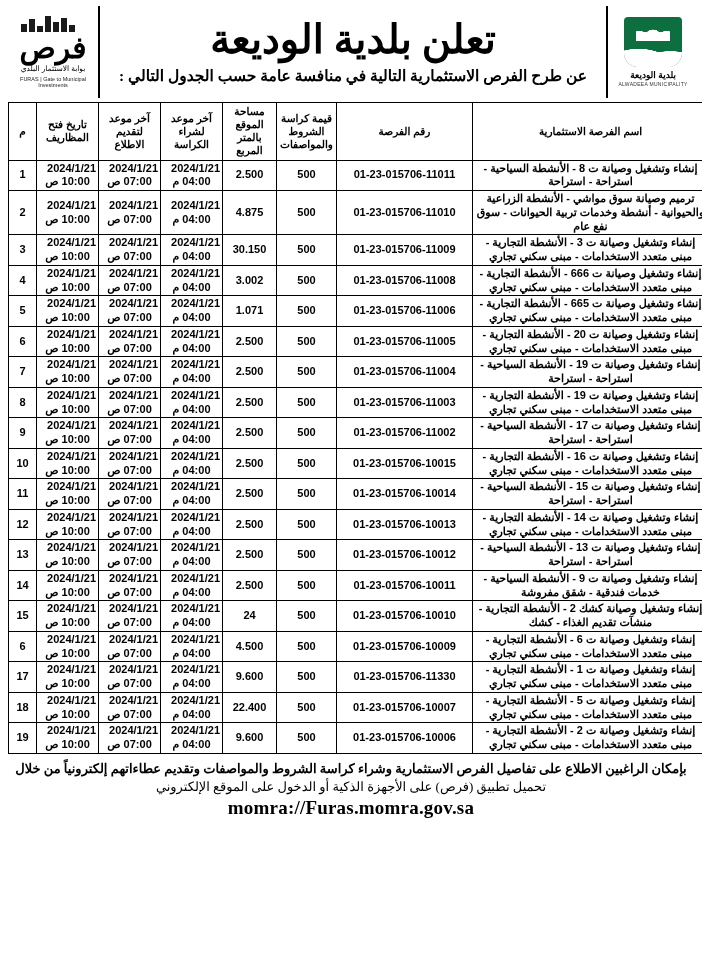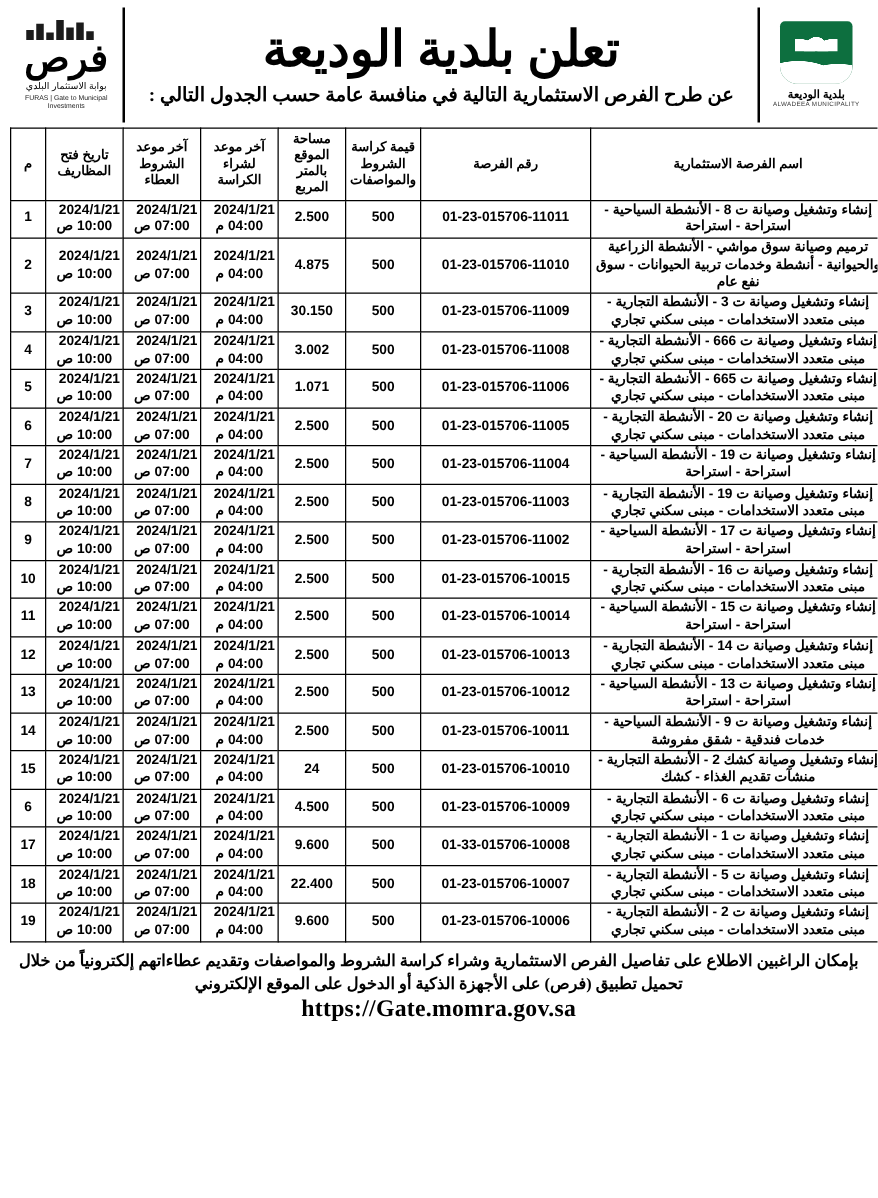--- a/index.html
+++ b/index.html
@@ -196,21 +196,21 @@
   }
   .footer .line1 {
     font-family: "Liberation Serif", serif;
     font-size: 13px;
     font-weight: bold;
     line-height: 1.4;
   }
   .footer .line2 {
     font-family: "Liberation Serif", serif;
     font-size: 13px;
-    font-weight: bold;
+    font-weight: normal;
     line-height: 1.4;
   }
   .footer .url {
     font-family: "Liberation Serif", serif;
     font-size: 19px;
     font-weight: bold;
     direction: ltr;
     margin-top: 1px;
     letter-spacing: .2px;
   }
@@ -264,21 +264,21 @@
         <col class="c-open">
         <col class="c-num">
     </colgroup>
     <thead>
       <tr>
         <th class="c-name">اسم الفرصة الاستثمارية</th>
         <th>رقم الفرصة</th>
         <th>قيمة كراسة الشروط والمواصفات</th>
         <th>مساحة الموقع بالمتر المربع</th>
         <th>آخر موعد لشراء الكراسة</th>
-        <th>آخر موعد الشروط العطاء</th>
+        <th>آخر موعد لتقديم الاطلاع</th>
         <th>تاريخ فتح المظاريف</th>
         <th>م</th>
       </tr>
     </thead>
     <tbody id="tbody">
         <tr>
           <td class="c-name">إنشاء وتشغيل وصيانة ت 8 - الأنشطة السياحية - استراحة - استراحة</td>
           <td class="c-id">01-23-015706-11011</td>
           <td class="c-price">500</td>
           <td class="c-area">2.500</td>
@@ -432,21 +432,21 @@
           <td class="c-id">01-23-015706-10009</td>
           <td class="c-price">500</td>
           <td class="c-area">4.500</td>
           <td class="c-date"><span class="d1">2024/1/21</span><br><span class="d2">04:00 م</span></td>
           <td class="c-date"><span class="d1">2024/1/21</span><br><span class="d2">07:00 ص</span></td>
           <td class="c-date"><span class="d1">2024/1/21</span><br><span class="d2">10:00 ص</span></td>
           <td class="c-num">6</td>
         </tr>
         <tr>
           <td class="c-name">إنشاء وتشغيل وصيانة ت 1 - الأنشطة التجارية - مبنى متعدد الاستخدامات - مبنى سكني تجاري</td>
-          <td class="c-id">01-33-015706-10008</td>
+          <td class="c-id">01-23-015706-11330</td>
           <td class="c-price">500</td>
           <td class="c-area">9.600</td>
           <td class="c-date"><span class="d1">2024/1/21</span><br><span class="d2">04:00 م</span></td>
           <td class="c-date"><span class="d1">2024/1/21</span><br><span class="d2">07:00 ص</span></td>
           <td class="c-date"><span class="d1">2024/1/21</span><br><span class="d2">10:00 ص</span></td>
           <td class="c-num">17</td>
         </tr>
         <tr>
           <td class="c-name">إنشاء وتشغيل وصيانة ت 5 - الأنشطة التجارية - مبنى متعدد الاستخدامات - مبنى سكني تجاري</td>
           <td class="c-id">01-23-015706-10007</td>
@@ -466,16 +466,16 @@
           <td class="c-date"><span class="d1">2024/1/21</span><br><span class="d2">07:00 ص</span></td>
           <td class="c-date"><span class="d1">2024/1/21</span><br><span class="d2">10:00 ص</span></td>
           <td class="c-num">19</td>
         </tr>
       </tbody>
   </table>
 
   <div class="footer">
     <div class="line1">بإمكان الراغبين الاطلاع على تفاصيل الفرص الاستثمارية وشراء كراسة الشروط والمواصفات وتقديم عطاءاتهم إلكترونياً من خلال</div>
     <div class="line2">تحميل تطبيق (فرص) على الأجهزة الذكية أو الدخول على الموقع الإلكتروني</div>
-    <div class="url">https://Gate.momra.gov.sa</div>
+    <div class="url">momra://Furas.momra.gov.sa</div>
   </div>
 
 </div>
 
 </body></html>

